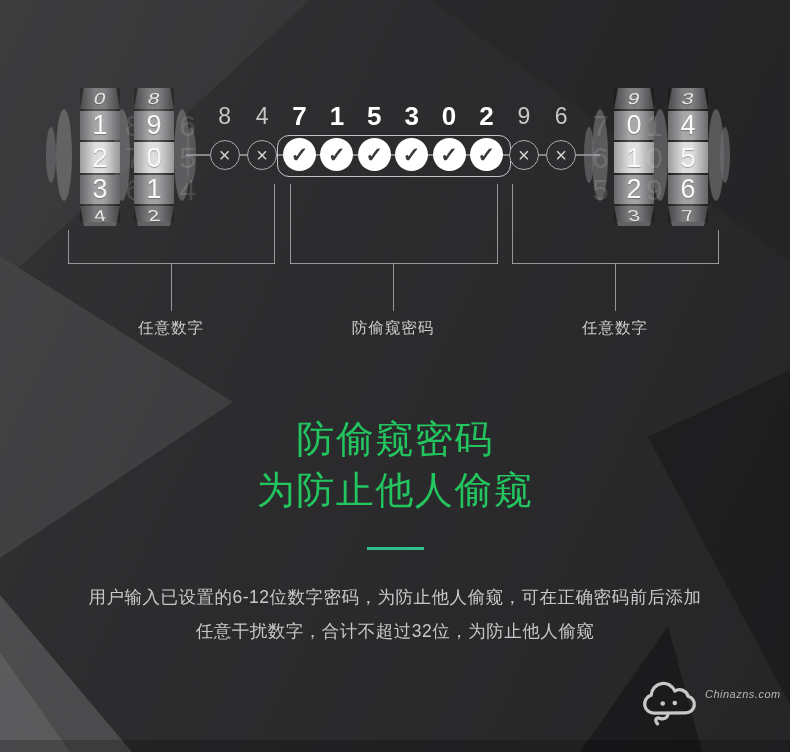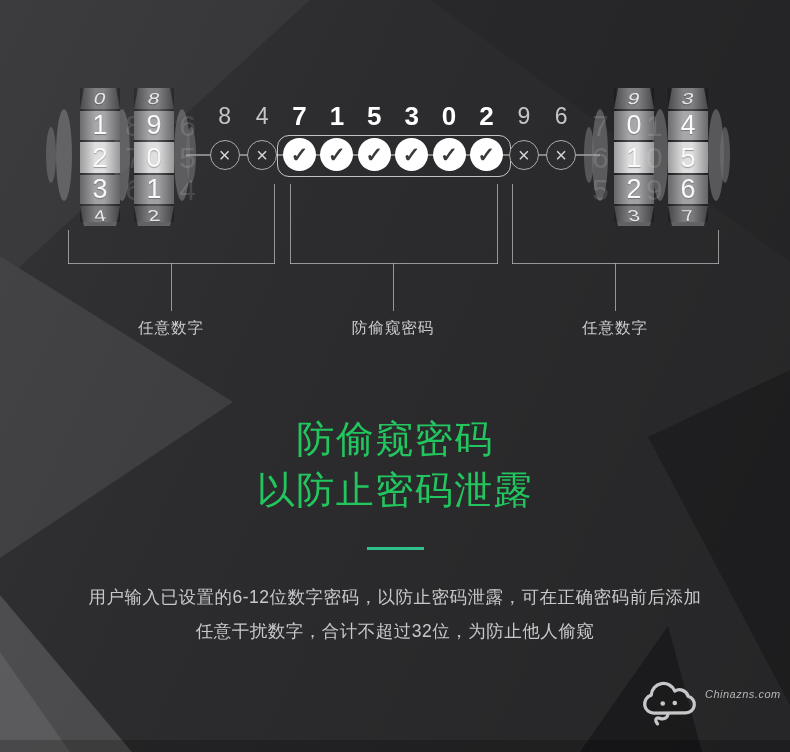--- a/index.html
+++ b/index.html
@@ -249,27 +249,27 @@
   <div class="bline" style="left:171px; top:263px; width:1px; height:48px"></div>
   <div class="bline" style="left:393px; top:263px; width:1px; height:48px"></div>
   <div class="bline" style="left:615px; top:263px; width:1px; height:48px"></div>
 
   <span class="bracket-label" style="left:171px">任意数字</span>
   <span class="bracket-label" style="left:393px">防偷窥密码</span>
   <span class="bracket-label" style="left:615px">任意数字</span>
 
   <div class="headline">
     <div class="h-line">防偷窥密码</div>
-    <div class="h-line">以防止密码泄露</div>
+    <div class="h-line">为防止他人偷窥</div>
   </div>
 
   <div class="green-divider" style="background: rgb(47, 192, 140);"></div>
 
   <div class="body-copy">
-    <div>用户输入已设置的6-12位数字密码，以防止密码泄露，可在正确密码前后添加</div>
+    <div>用户输入已设置的6-12位数字密码，为防止他人偷窥，可在正确密码前后添加</div>
     <div>任意干扰数字，合计不超过32位，为防止他人偷窥</div>
   </div>
 
   <div class="logo">
     <svg width="62" height="52" viewBox="0 0 64 54">
       <g fill="none" stroke="#c7c7c9" stroke-width="3.4" stroke-linecap="round" stroke-linejoin="round">
         <path d="M16.5 38.5 a9.5 9.5 0 0 1 -3 -18.6 a12.8 12.8 0 0 1 24.6 -4.3 a9.3 9.3 0 0 1 13.7 5.4 a8.8 8.8 0 0 1 -2.3 17.3 z"></path>
         <path d="M31 39 c-0.5 5 -5 6.5 -8.5 5 c-4.2 -1.8 -5.6 2.2 -2.4 5.6"></path>
       </g>
       <circle cx="25.5" cy="28.5" r="2.4" fill="#c7c7c9"></circle>

